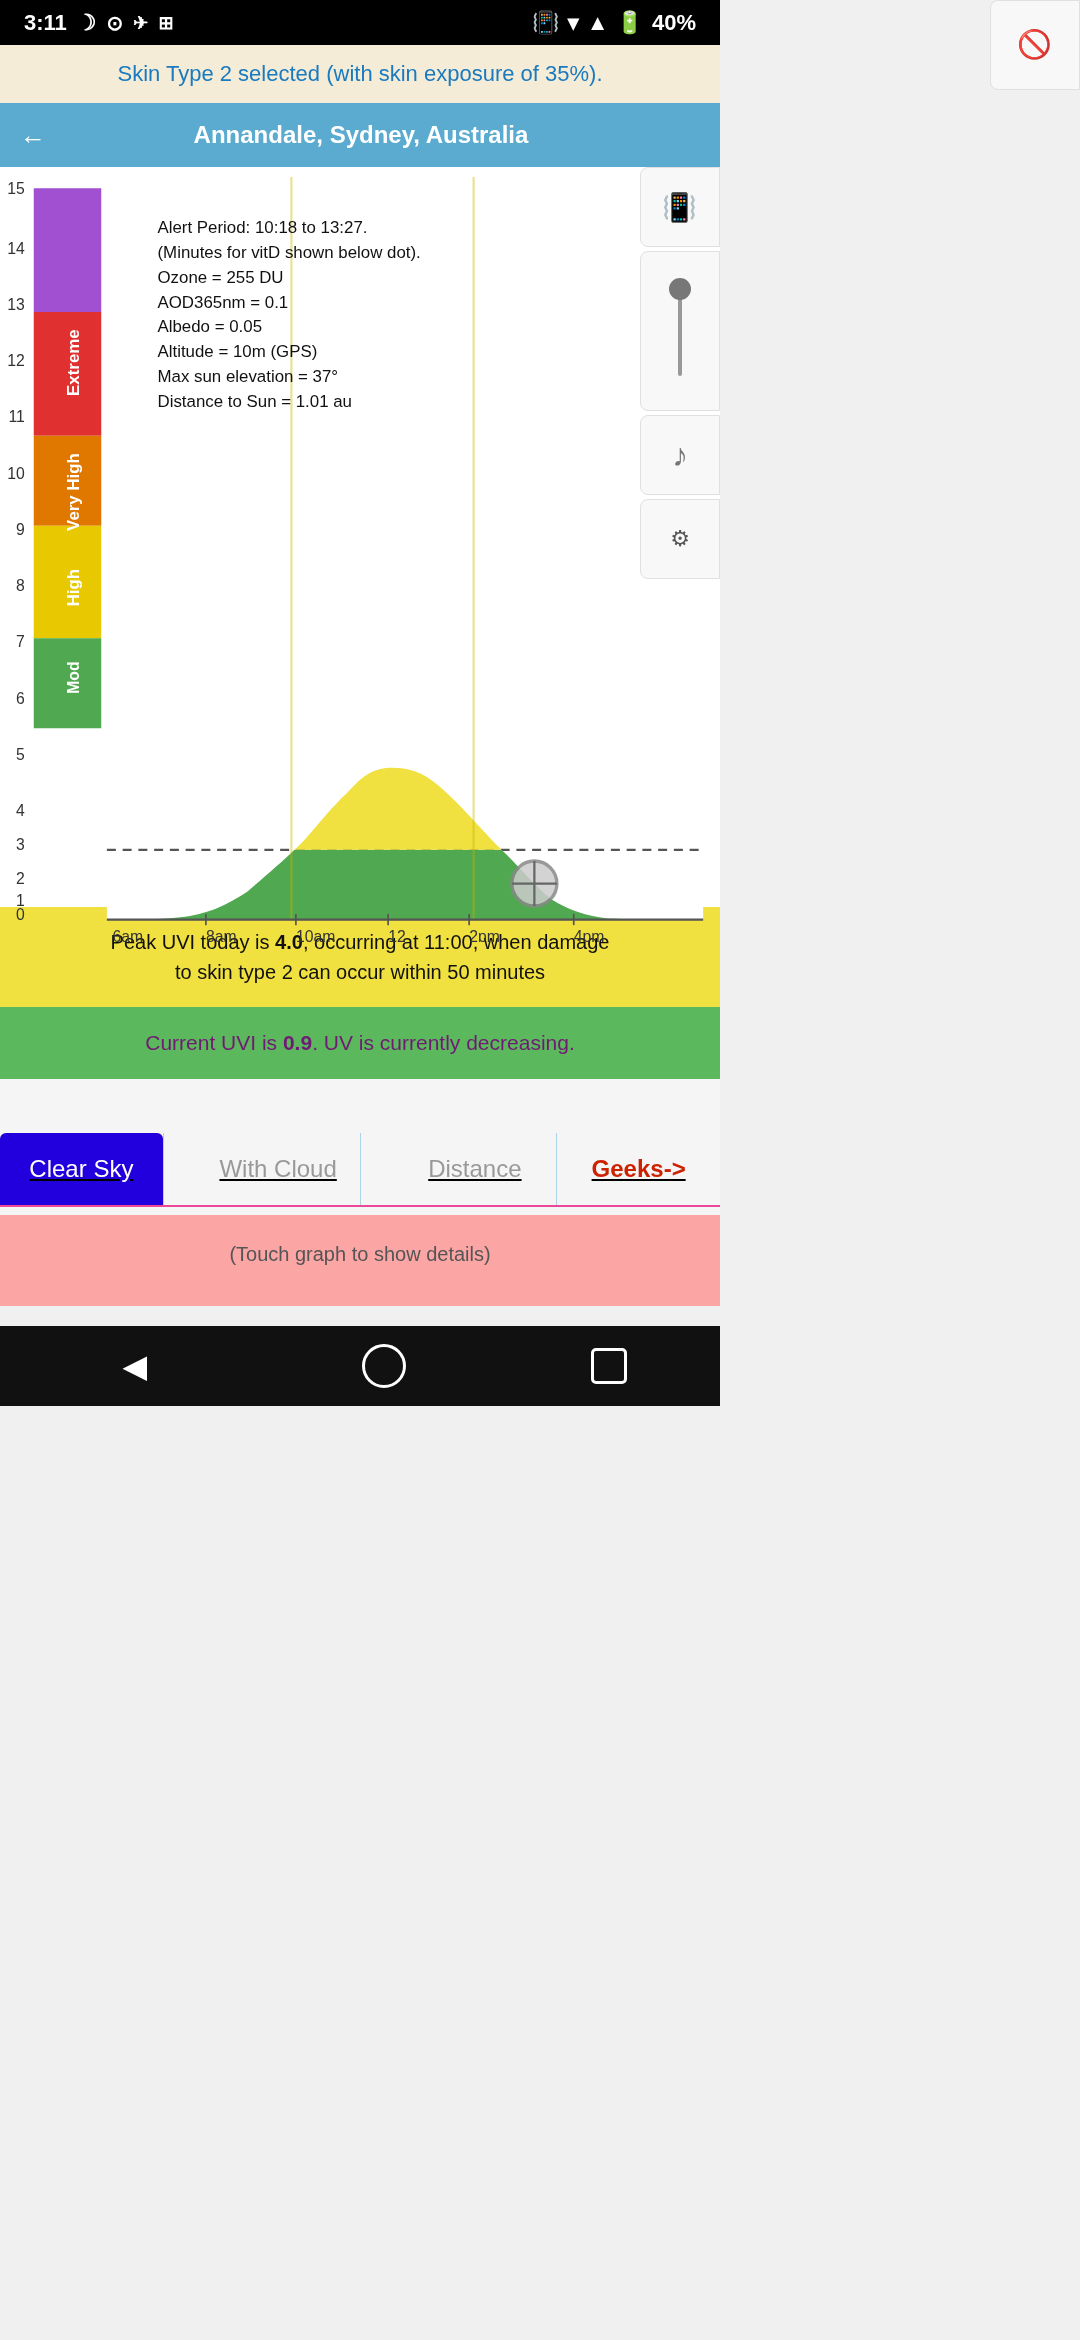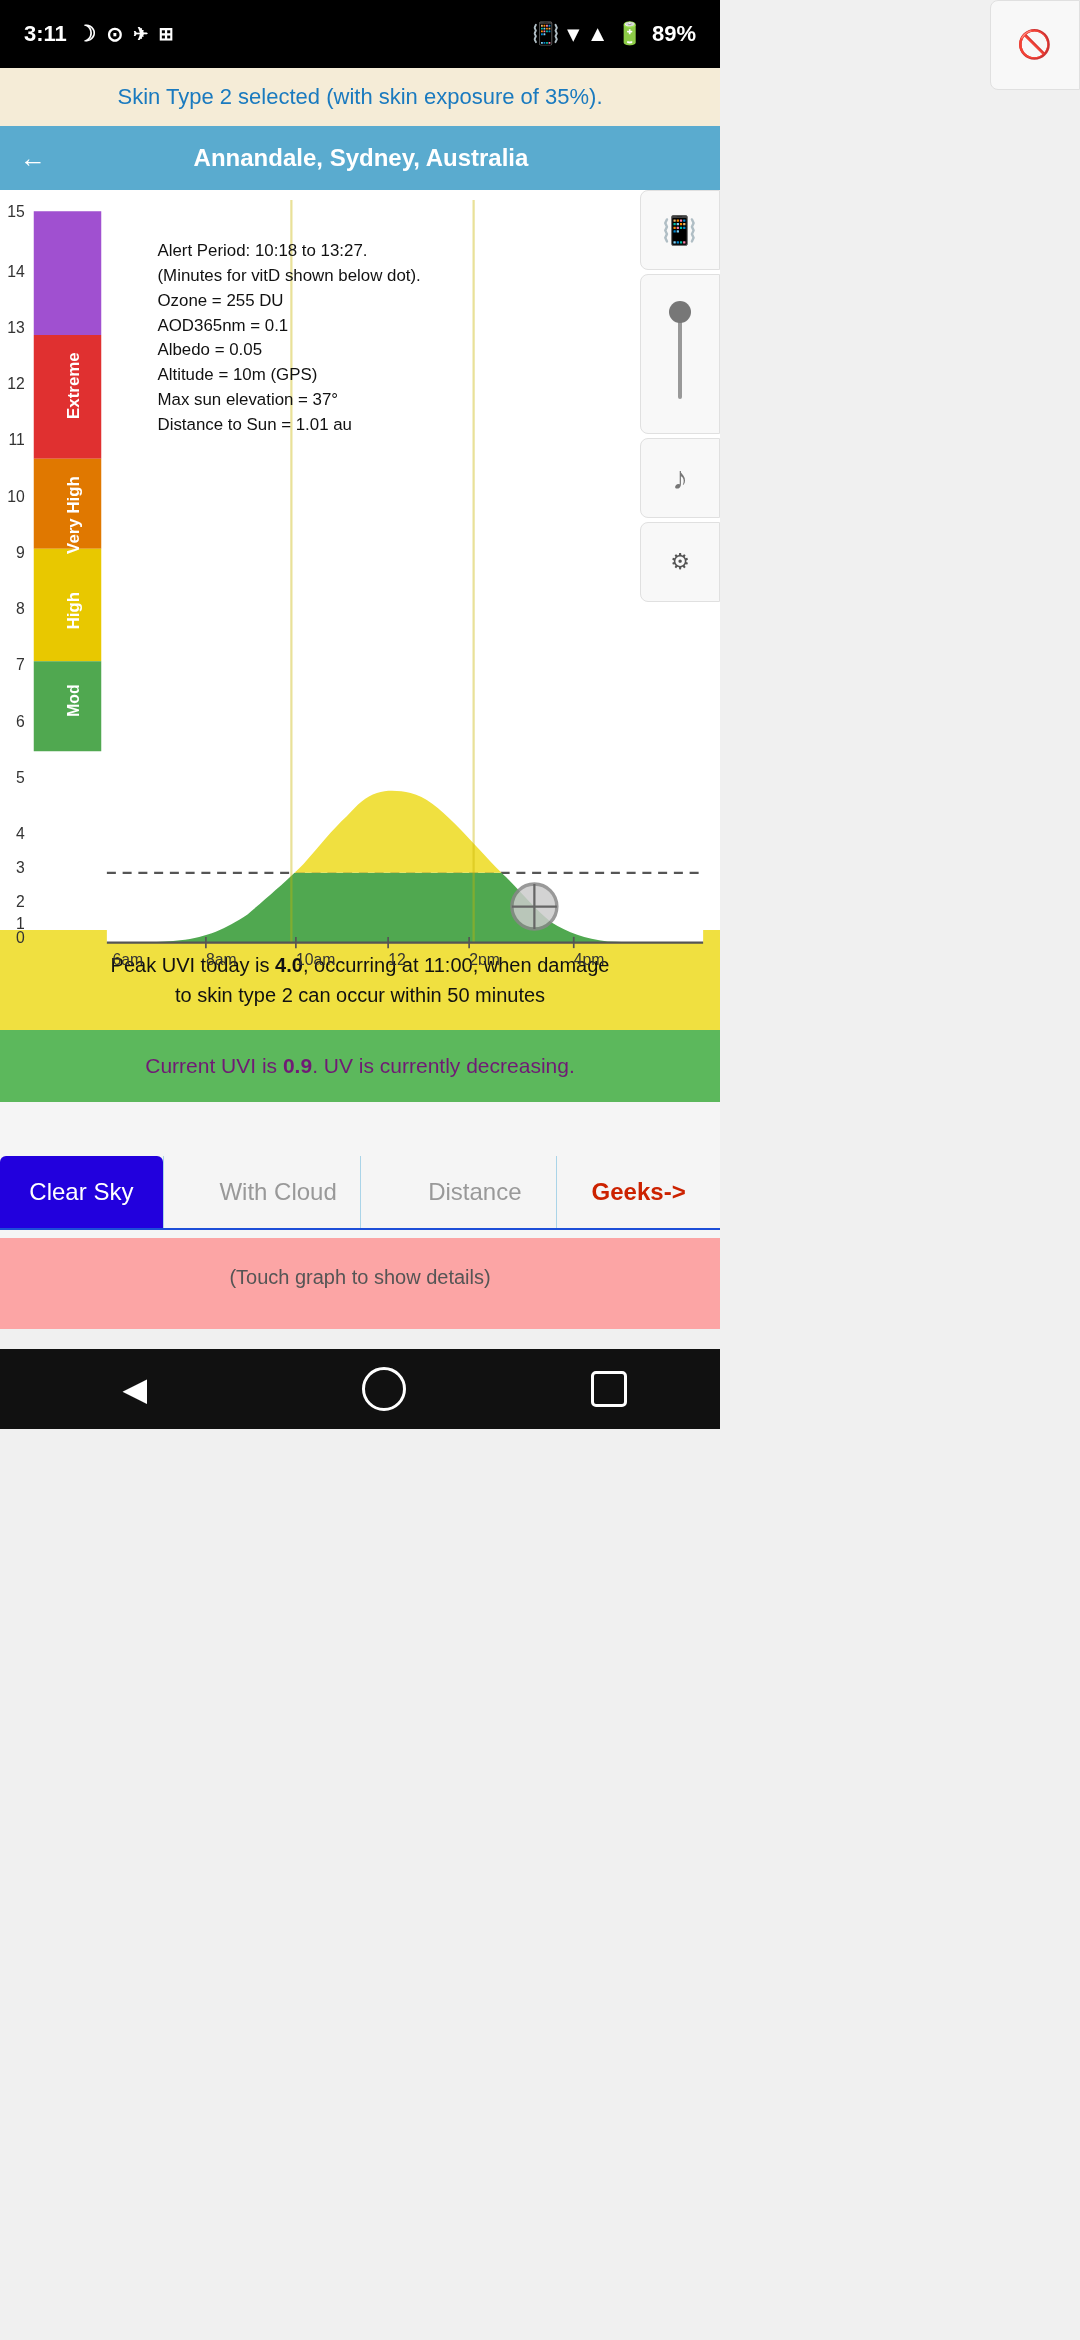--- a/index.html
+++ b/index.html
@@ -13,21 +13,21 @@
     }
 
     
     .status-bar {
       background: #000;
       color: #fff;
       display: flex;
       justify-content: space-between;
       align-items: center;
       padding: 0 24px;
-      height: 68px;
+      height: 45px;
       font-size: 22px;
       font-weight: bold;
     }
     .status-left { display: flex; align-items: center; gap: 10px; }
     .status-right { display: flex; align-items: center; gap: 8px; }
 
     
     .skin-banner {
       background: #f5ecd7;
       color: #1a7abf;
@@ -145,22 +145,23 @@
     .current-uvi-banner b { font-weight: 900; }
 
     
     .tab-section {
       background: #f5f5f5;
       padding: 24px 0 8px 0;
     }
     .tab-row {
       display: flex;
       align-items: flex-end;
-      border-bottom: 2px solid #1d4ed8;
+      border-bottom: 2px solid #ec4899;
       background: #f5f5f5;
+      text-decoration: underline;
     }
     .tab-item {
       flex: 1;
       text-align: center;
       padding: 22px 10px;
       font-size: 24px;
       cursor: pointer;
       position: relative;
     }
     .tab-item.active {
@@ -221,21 +222,21 @@
     <span>☽</span>
     <span style="font-size:20px;">⊙</span>
     <span style="font-size:18px;">✈</span>
     <span style="font-size:18px;">⊞</span>
   </div>
   <div class="status-right">
     <span>📳</span>
     <span>▾</span>
     <span>▲</span>
     <span>🔋</span>
-    <span>89%</span>
+    <span>40%</span>
   </div>
 </div>
 
 <div class="skin-banner">
   <span>Skin Type 2 selected (with skin exposure of 35%).</span>
 </div>
 
 <div class="location-header">
   <span class="back-arrow">←</span>
   <span class="location-title">Annandale, Sydney, Australia</span>

